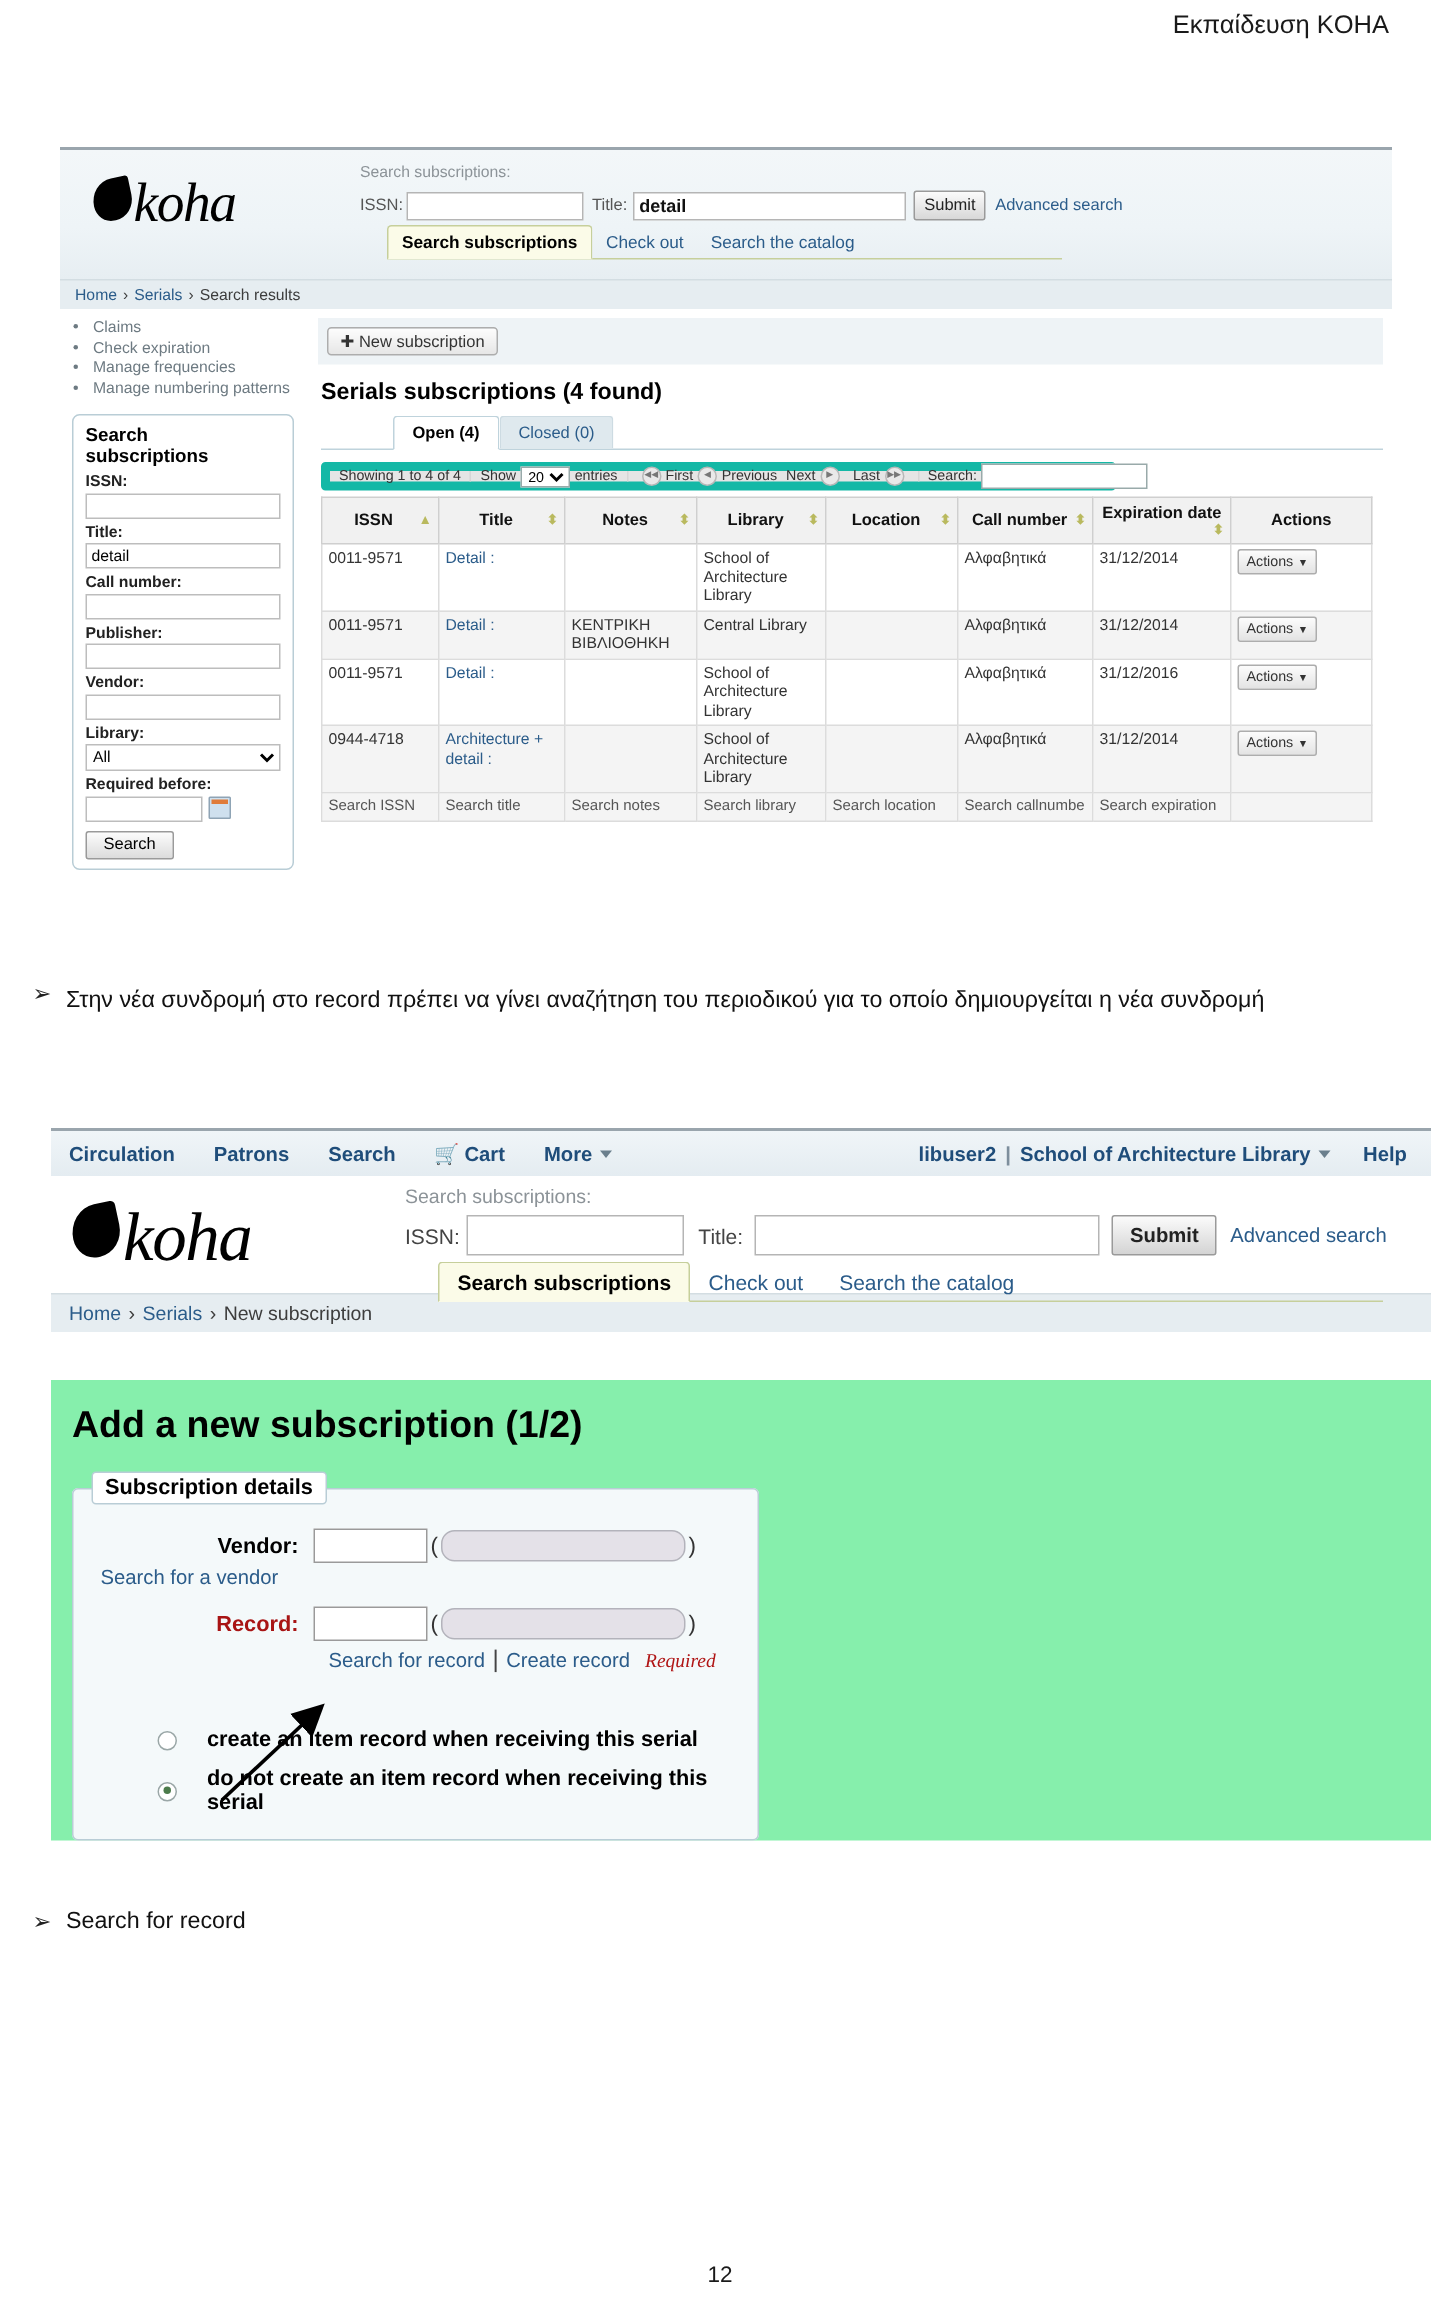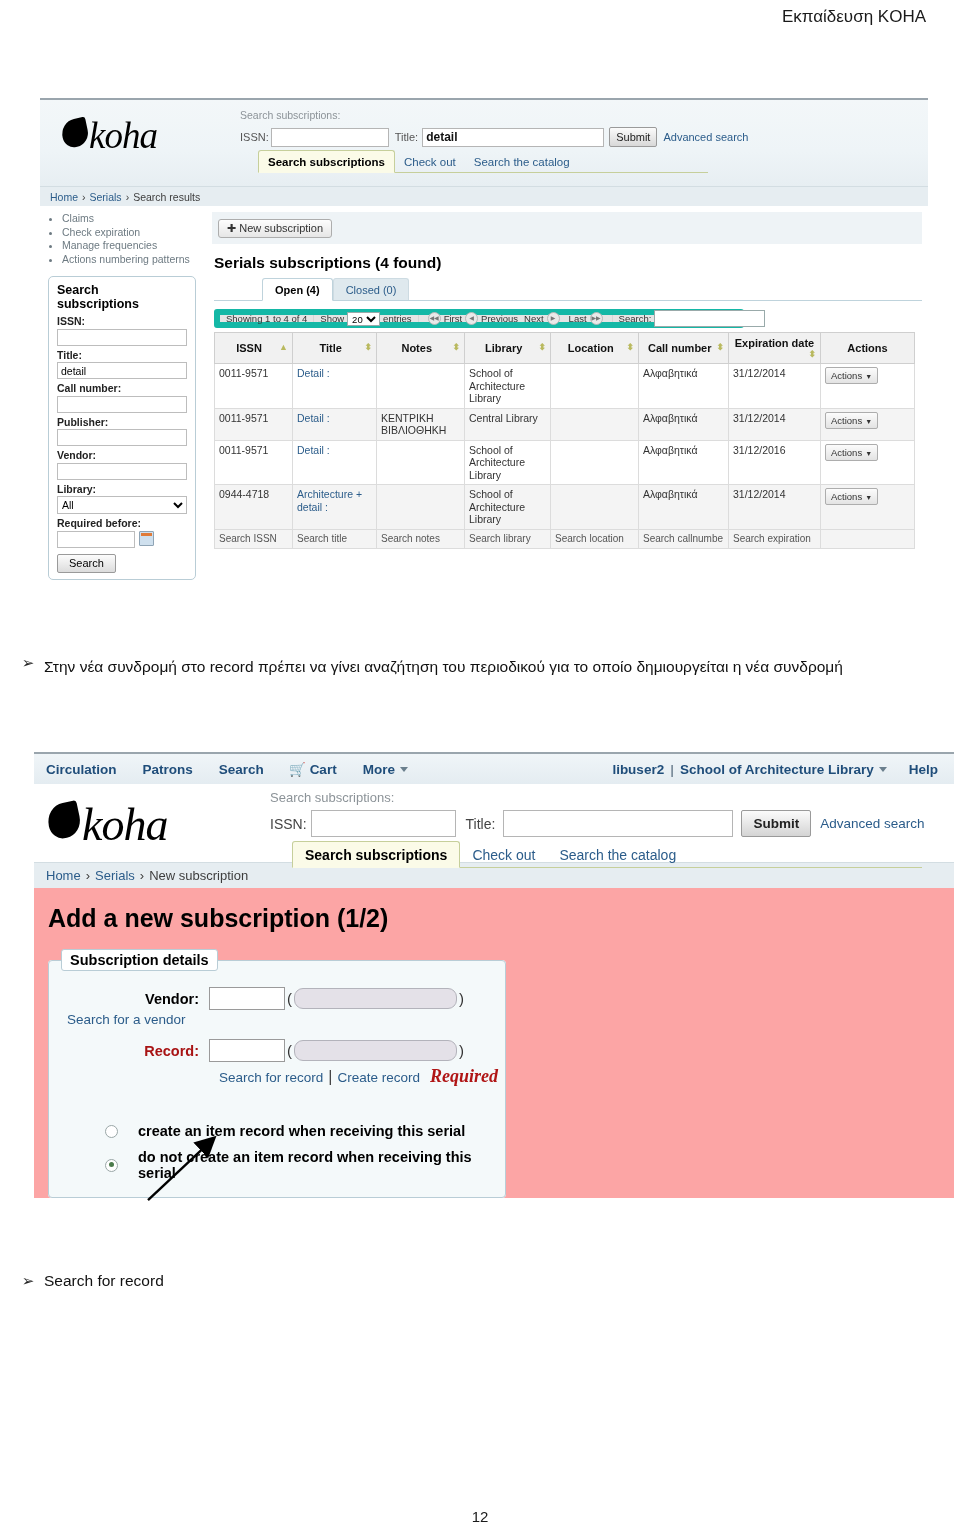--- a/index.html
+++ b/index.html
@@ -221,21 +221,21 @@
   .k2-subtabs .t{font-size:14px;padding:5px 12px 4px 12px;color:#2b5c8a;cursor:pointer;white-space:nowrap;}
   .k2-subtabs .t.active{
     background:#fbfbe8;border:1px solid #c6cf9b;border-bottom:1px solid #fbfbe8;
     color:#000;font-weight:bold;margin-bottom:-1px;border-radius:3px 3px 0 0;
   }
   .k2-breadcrumb{
     height:26px;background:#e6edf1;border-top:1px solid #d3dde2;
     font-size:13px;color:#3d3d3d;display:flex;align-items:center;padding-left:12px;box-sizing:border-box;
   }
   .k2-breadcrumb a{color:#2b5c8a;text-decoration:none;}
-  .k2-body{position:relative;background:#fca5a5;padding:16px 0 0 14px;}
+  .k2-body{position:relative;background:#86efac;padding:16px 0 0 14px;margin-top:32px;}
   .k2-h1{font-size:25px;font-weight:bold;color:#000;margin:0 0 16px 0;}
   fieldset.subdetails{
     width:458px;border:1px solid #b9cdd6;border-radius:4px;background:#f4f9fa;
     margin:0;padding:8px 0 16px 0;box-sizing:border-box;position:relative;
   }
   fieldset.subdetails legend{
     font-size:14.5px;font-weight:bold;padding:2px 8px;margin-left:12px;
     background:#ffffff;border:1px solid #b9cdd6;border-radius:3px;color:#000;
   }
   .frow{display:flex;align-items:center;margin:8px 0 0 0;}
@@ -251,22 +251,22 @@
   .paren{font-size:15px;color:#333;margin:0 2px;}
   .frow .greybox{
     width:163px;height:21px;border:1px solid #b3b3bb;border-radius:9px;background:#e4e1e8;
     box-sizing:border-box;
   }
   .sublink{font-size:13.5px;color:#2b5c8a;cursor:pointer;}
   .vendorlink{margin:2px 0 0 18px;}
   .recordlinks{margin:4px 0 0 170px;display:flex;align-items:baseline;}
   .recordlinks .pipe{margin:0 5px;color:#444;}
   .required{
-    font-family:"Liberation Serif",serif;font-style:italic;font-weight:bold;
-    color:#b01515;font-size:18px;margin-left:10px;
+    font-family:"Liberation Serif",serif;font-style:italic;font-weight:normal;
+    color:#b01515;font-size:13px;margin-left:10px;
   }
   .radio-row{display:flex;align-items:center;margin:10px 0 0 56px;}
   .radio-row .rdo{
     width:11px;height:11px;border:1px solid #9aa7a7;border-radius:50%;background:#fff;
     margin-right:20px;position:relative;flex:0 0 11px;
   }
   .radio-row .rdo.sel:after{
     content:"";position:absolute;left:2.5px;top:2.5px;width:5px;height:5px;border-radius:50%;
     background:#4b7b4b;
   }
@@ -321,21 +321,21 @@
     <span>Search results</span>
   </div>
 
   <div class="body1" style="height:414px">
 
     <div class="s1-left">
       <ul>
         <li>Claims</li>
         <li>Check expiration</li>
         <li>Manage frequencies</li>
-        <li>Actions numbering patterns</li>
+        <li>Manage numbering patterns</li>
       </ul>
     </div>
 
     <div class="searchbox">
       <h4>
         <span>Search</span><br>
         <span>subscriptions</span>
       </h4>
       <div class="flbl">ISSN:</div>
       <input type="text" value="" style="">

